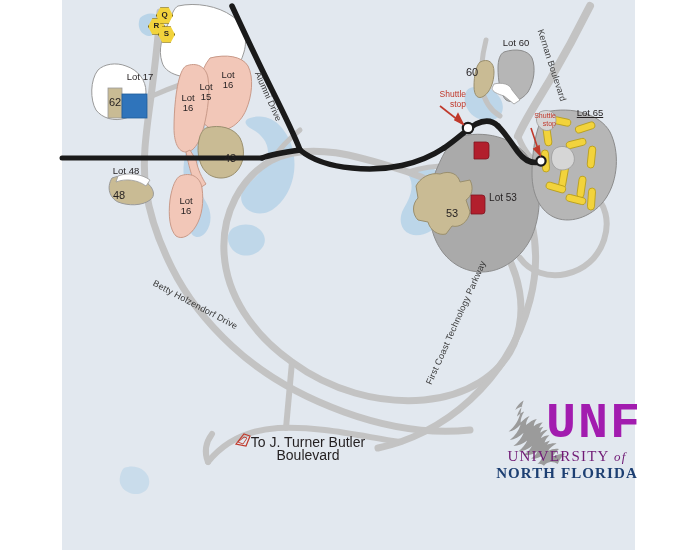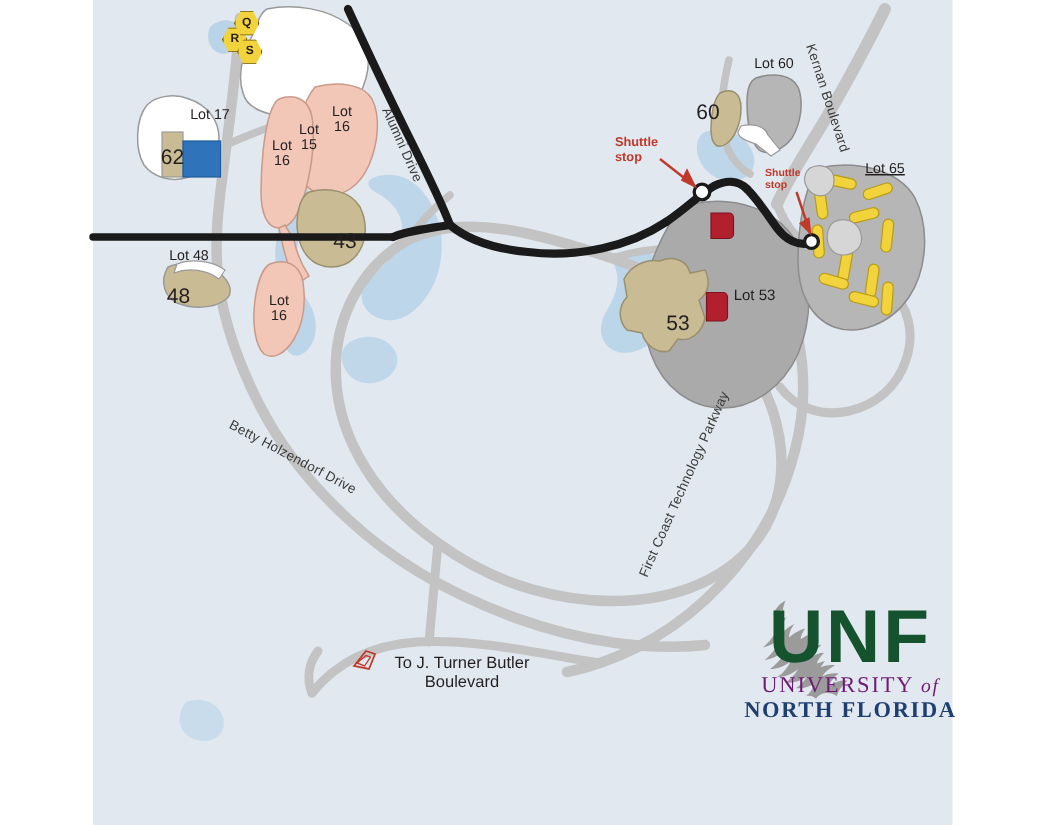--- a/index.html
+++ b/index.html
@@ -34,37 +34,37 @@
     color: #2a2a2a;
     font-family: "Liberation Sans", sans-serif;
   }
   .lot-label {
     font-size: 9.5px;
     line-height: 10px;
     text-align: center;
     color: #231f20;
   }
   .bldg-label {
-    font-size: 14px;
+    font-size: 11px;
     color: #231f20;
     text-align: center;
   }
   .road-label {
     font-size: 9px;
     color: #3a3a3a;
     letter-spacing: 0.2px;
   }
   .shuttle-label {
     font-size: 8.5px;
     line-height: 9.5px;
-    text-align: left;
-    font-weight: bold;
+    text-align: right;
+    font-weight: normal;
   }
   .dest-label {
-    font-size: 11px;
+    font-size: 14px;
     line-height: 12.5px;
     text-align: center;
     color: #231f20;
   }
   .hex-marker {
     position: absolute;
     width: 15px;
     height: 15px;
     background: #f2d33c;
     border: 1px solid #6d5b12;
@@ -77,27 +77,28 @@
   }
   #unf-logo {
     position: absolute;
     left: 492px;
     top: 398px;
     width: 150px;
     height: 140px;
     text-align: center;
   }
   #unf-logo .wordmark {
-    font-family: Liberation Sans, sans-serif;
+    font-family: Liberation Mono, monospace;
     font-size: 50px;
     font-weight: bold;
-    color: #14532d;
+    color: #a21caf;
     letter-spacing: 2px;
     line-height: 48px;
     margin-top: 2px;
+    text-align: right;
   }
   #unf-logo .sub1 {
     font-family: "Liberation Serif", serif;
     font-size: 15px;
     color: #701a75;
     letter-spacing: 1.2px;
     line-height: 17px;
   }
   #unf-logo .sub1 .of {
     font-style: italic;

